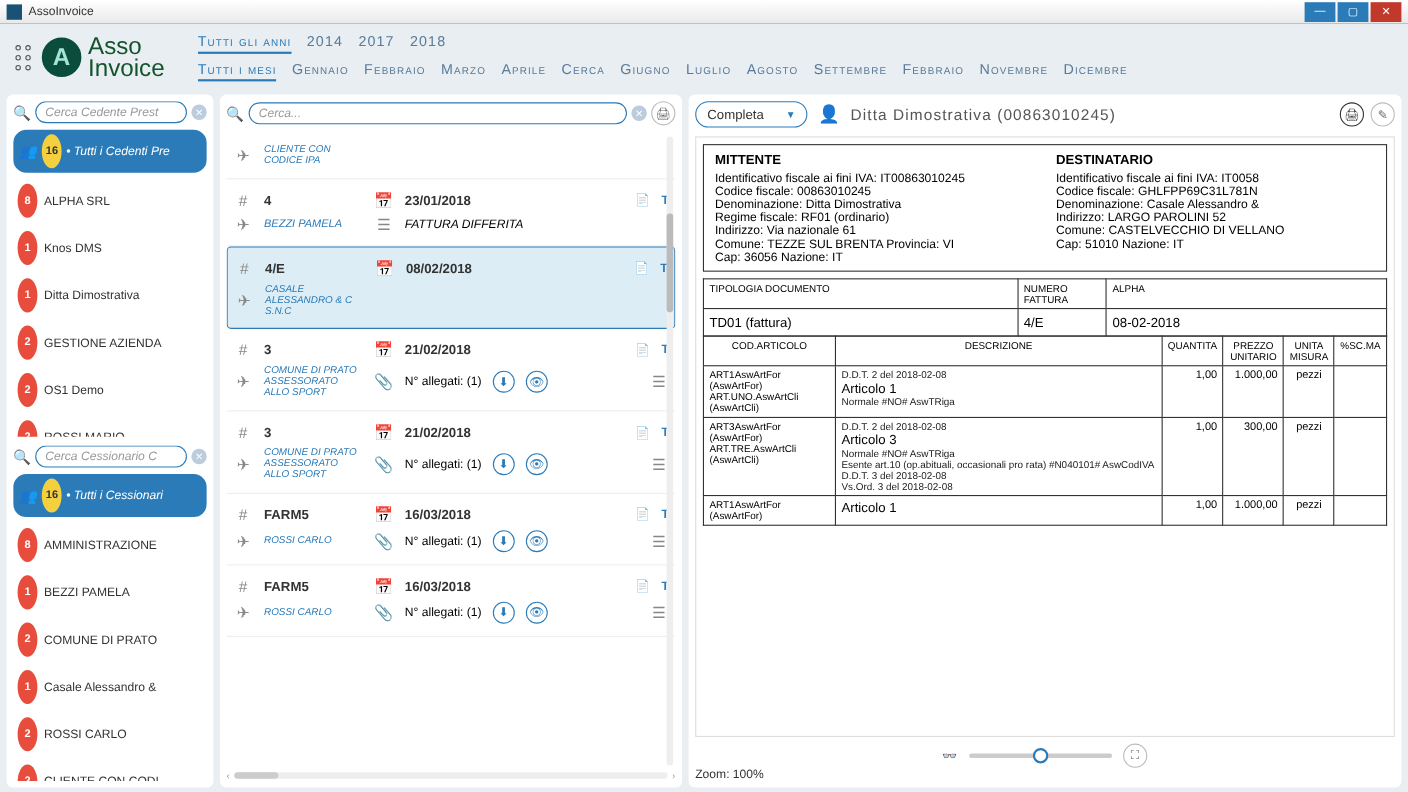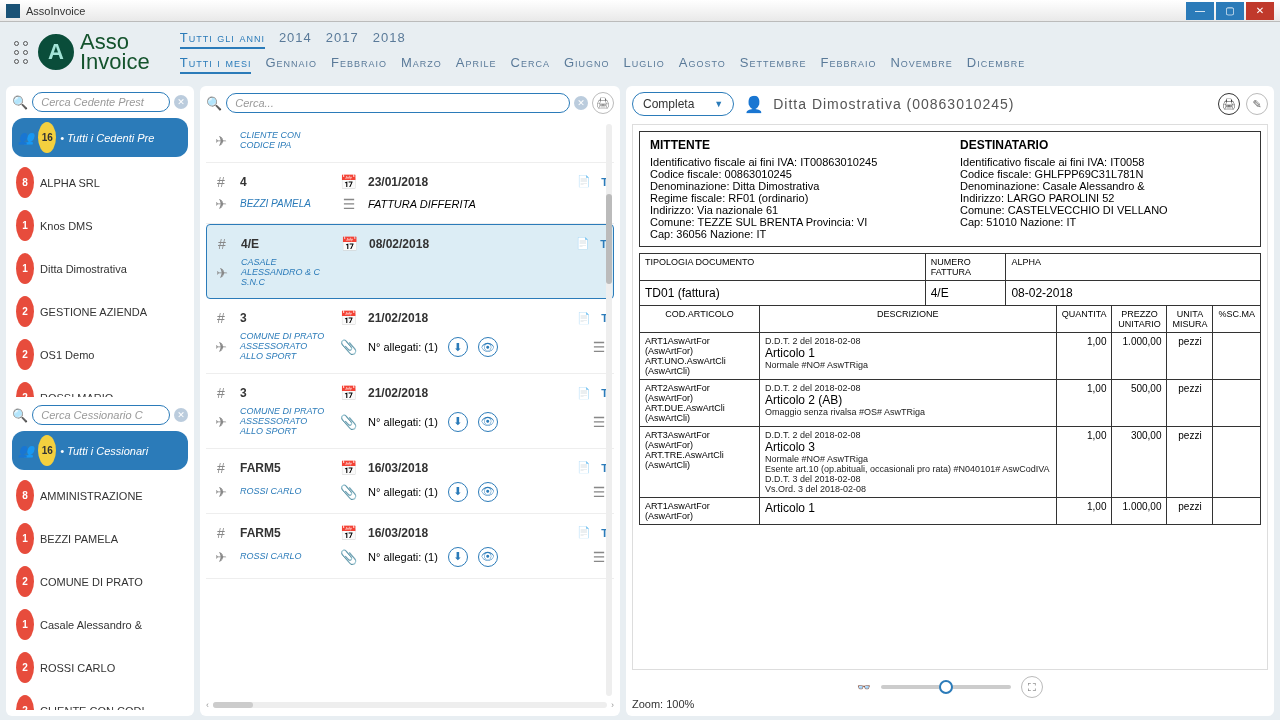--- a/index.html
+++ b/index.html
@@ -432,32 +432,20 @@
                 <div class="desc-sub">D.D.T. 2 del 2018-02-08</div>
                 <div style="font-size:12px">Articolo 1</div>
                 <div class="desc-sub">Normale #NO# AswTRiga</div>
               </td>
   <td class="rnum">1,00</td>
   <td class="rnum">1.000,00</td>
   <td style="text-align:center">pezzi</td>
   <td></td>
 </tr>
             <tr>
-  <td class="code">ART2AswArtFor (AswArtFor) ART.DUE.AswArtCli (AswArtCli)</td>
-  <td>
-                <div class="desc-sub">D.D.T. 2 del 2018-02-08</div>
-                <div style="font-size:12px">Articolo 2 (AB)</div>
-                <div class="desc-sub">Omaggio senza rivalsa #OS# AswTRiga</div>
-              </td>
-  <td class="rnum">1,00</td>
-  <td class="rnum">500,00</td>
-  <td style="text-align:center">pezzi</td>
-  <td></td>
-</tr>
-            <tr>
   <td class="code">ART3AswArtFor (AswArtFor) ART.TRE.AswArtCli (AswArtCli)</td>
   <td>
                 <div class="desc-sub">D.D.T. 2 del 2018-02-08</div>
                 <div style="font-size:12px">Articolo 3</div>
                 <div class="desc-sub">Normale #NO# AswTRiga<br>Esente art.10 (op.abituali, occasionali pro rata) #N040101# AswCodIVA<br>D.D.T. 3 del 2018-02-08<br>Vs.Ord. 3 del 2018-02-08</div>
               </td>
   <td class="rnum">1,00</td>
   <td class="rnum">300,00</td>
   <td style="text-align:center">pezzi</td>
   <td></td>

